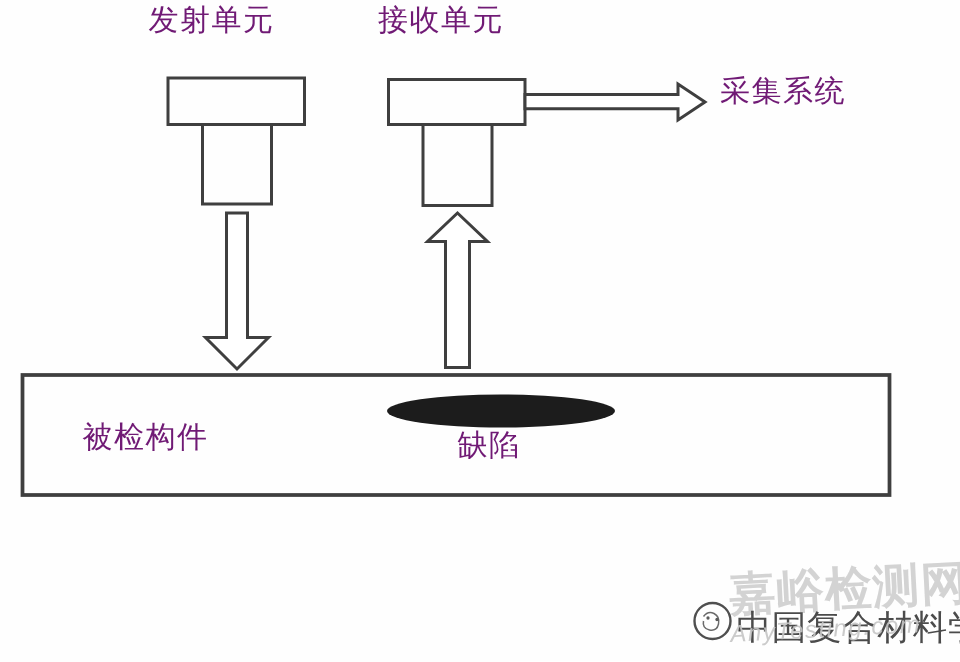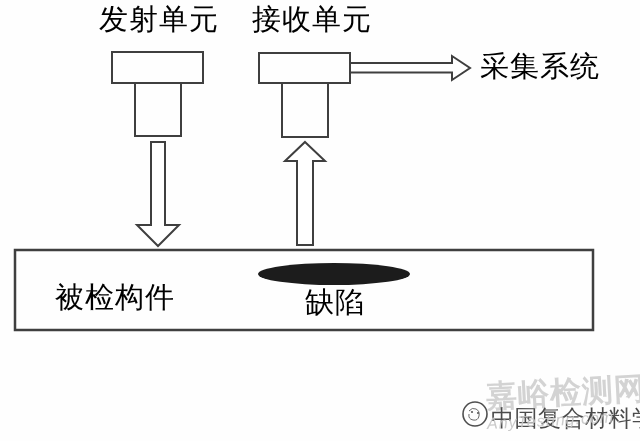--- a/index.html
+++ b/index.html
@@ -11,22 +11,22 @@
     overflow: hidden;
     font-family: "Liberation Serif", "DejaVu Serif", serif;
   }
   .shapes {
     position: absolute;
     left: 0; top: 0;
     width: 640px; height: 441px;
   }
   .label {
     position: absolute;
-    font-size: 29px;
-    color: #000000;
+    font-size: 20px;
+    color: #701a75;
     letter-spacing: 1px;
     white-space: nowrap;
     line-height: 1.05;
   }
   .caption {
     position: absolute;
     left: 127px;
     top: 396px;
     font-size: 30px;
     color: #333333;

